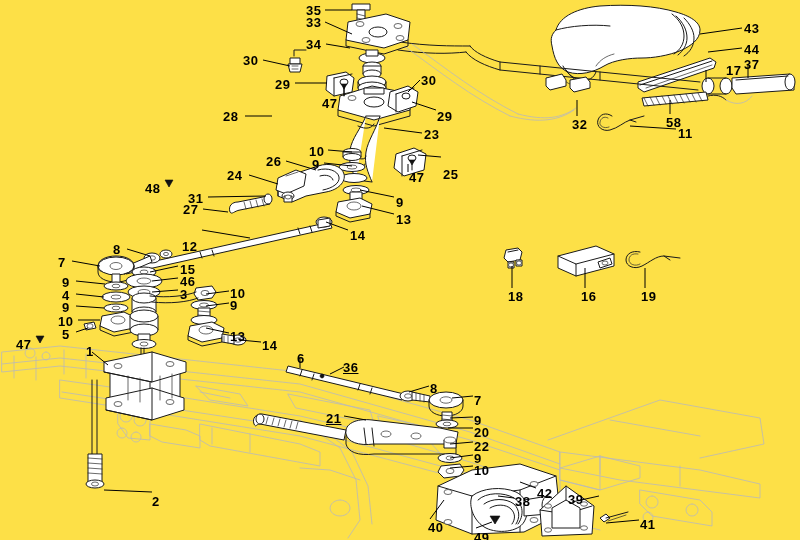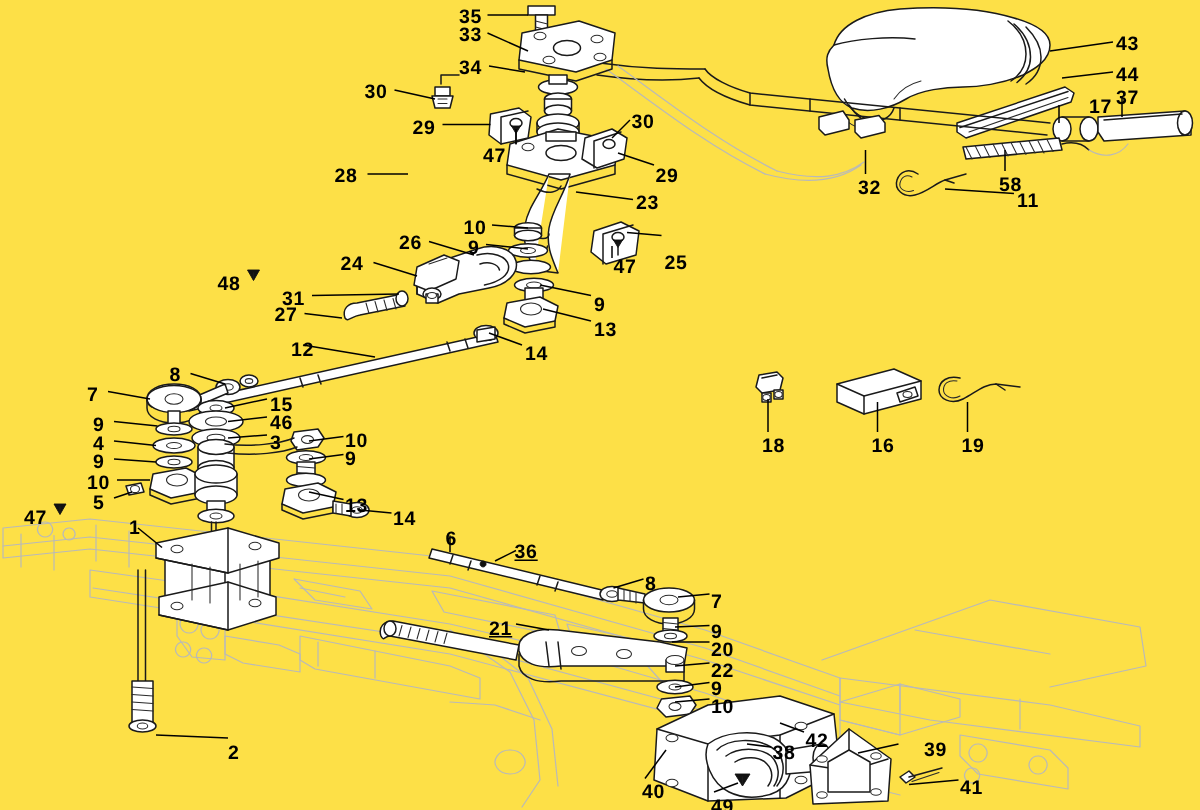--- a/index.html
+++ b/index.html
@@ -593,21 +593,21 @@
       <div class="lbl" style="left: 309px; top: 145px;">10</div>
       <div class="lbl" style="left: 312px; top: 158px;">9</div>
       <div class="lbl" style="left: 409px; top: 171px;">47</div>
       <div class="lbl" style="left: 266px; top: 155px;">26</div>
       <div class="lbl" style="left: 227px; top: 169px;">24</div>
       <div class="lbl" style="left: 145px; top: 182px;">48</div>
       <div class="lbl" style="left: 188px; top: 192px;">31</div>
       <div class="lbl" style="left: 183px; top: 203px;">27</div>
       <div class="lbl" style="left: 396px; top: 196px;">9</div>
       <div class="lbl" style="left: 396px; top: 213px;">13</div>
-      <div class="lbl" style="left: 182px; top: 226px; margin-left: 12px;">12</div>
+      <div class="lbl" style="left: 182px; top: 240px;">12</div>
       <div class="lbl" style="left: 350px; top: 229px;">14</div>
       <div class="lbl" style="left: 113px; top: 243px;">8</div>
       <div class="lbl" style="left: 58px; top: 256px;">7</div>
       <div class="lbl" style="left: 180px; top: 263px;">15</div>
       <div class="lbl" style="left: 180px; top: 275px;">46</div>
       <div class="lbl" style="left: 62px; top: 276px;">9</div>
       <div class="lbl" style="left: 180px; top: 288px;">3</div>
       <div class="lbl" style="left: 62px; top: 289px;">4</div>
       <div class="lbl" style="left: 230px; top: 287px;">10</div>
       <div class="lbl" style="left: 62px; top: 301px;">9</div>
@@ -626,21 +626,21 @@
       <div class="lbl" style="left: 430px; top: 382px;">8</div>
       <div class="lbl" style="left: 474px; top: 394px;">7</div>
       <div class="lbl" style="left: 326px; top: 412px; text-decoration: underline;">21</div>
       <div class="lbl" style="left: 474px; top: 414px;">9</div>
       <div class="lbl" style="left: 474px; top: 426px;">20</div>
       <div class="lbl" style="left: 474px; top: 440px;">22</div>
       <div class="lbl" style="left: 474px; top: 452px;">9</div>
       <div class="lbl" style="left: 474px; top: 464px;">10</div>
       <div class="lbl" style="left: 537px; top: 487px;">42</div>
       <div class="lbl" style="left: 515px; top: 495px; text-align: right;">38</div>
-      <div class="lbl" style="left: 616px; top: 493px;">39</div>
+      <div class="lbl" style="left: 568px; top: 493px;">39</div>
       <div class="lbl" style="left: 640px; top: 518px;">41</div>
       <div class="lbl" style="left: 428px; top: 521px;">40</div>
       <div class="lbl" style="left: 474px; top: 531px;">49</div>
       <div class="lbl" style="left: 152px; top: 495px;">2</div>
       <div class="lbl" style="left: 744px; top: 22px;">43</div>
       <div class="lbl" style="left: 744px; top: 43px;">44</div>
       <div class="lbl" style="left: 744px; top: 58px;">37</div>
       <div class="lbl" style="left: 702px; top: 64px; margin-left: 24px;">17</div>
       <div class="lbl" style="left: 572px; top: 118px;">32</div>
       <div class="lbl" style="left: 666px; top: 116px;">58</div>

